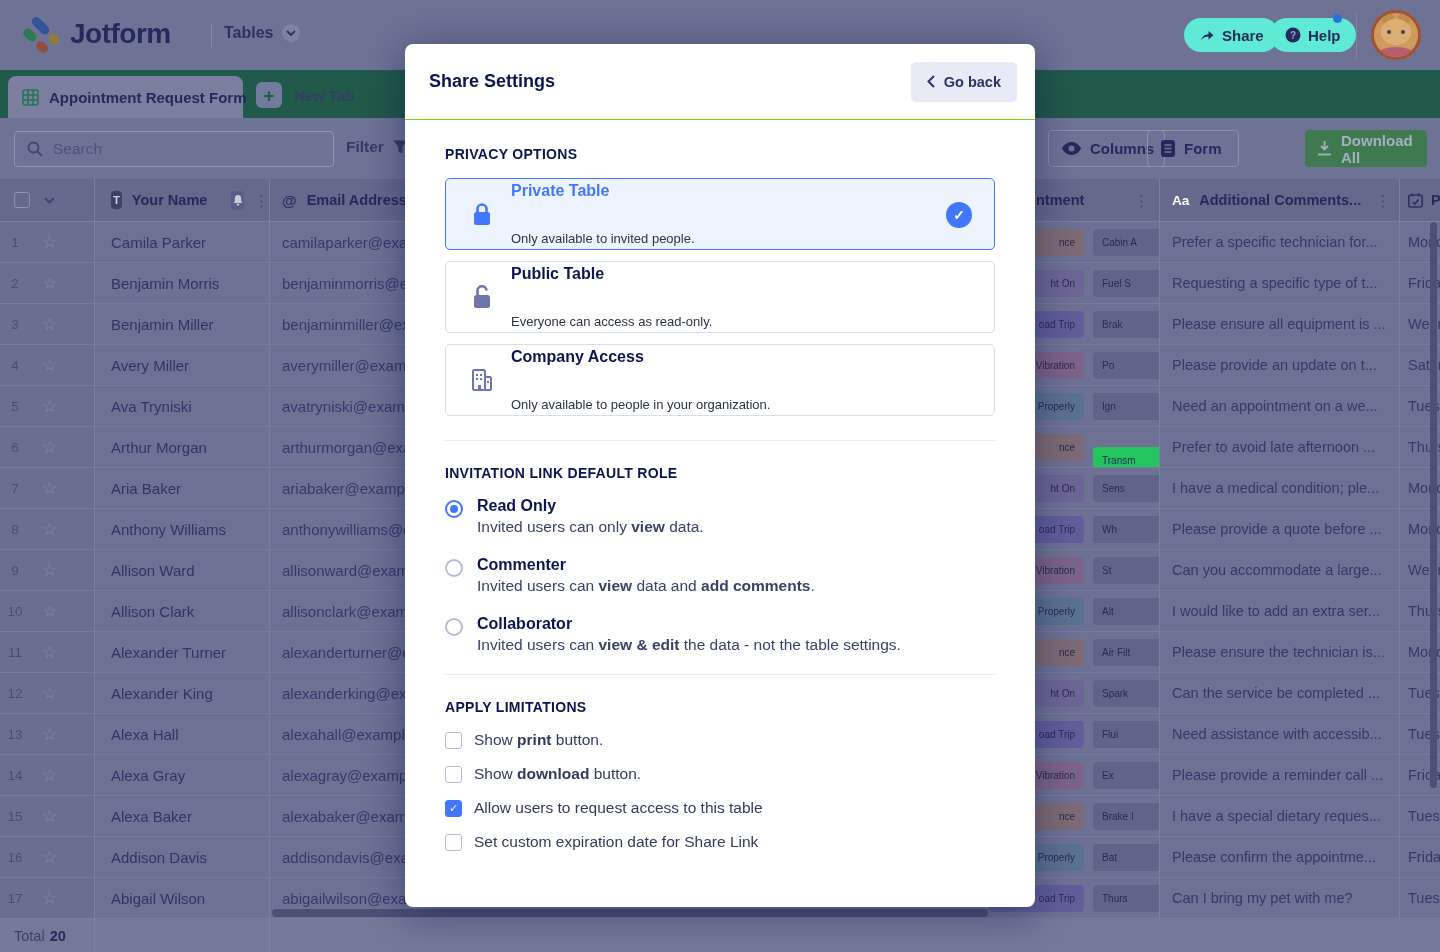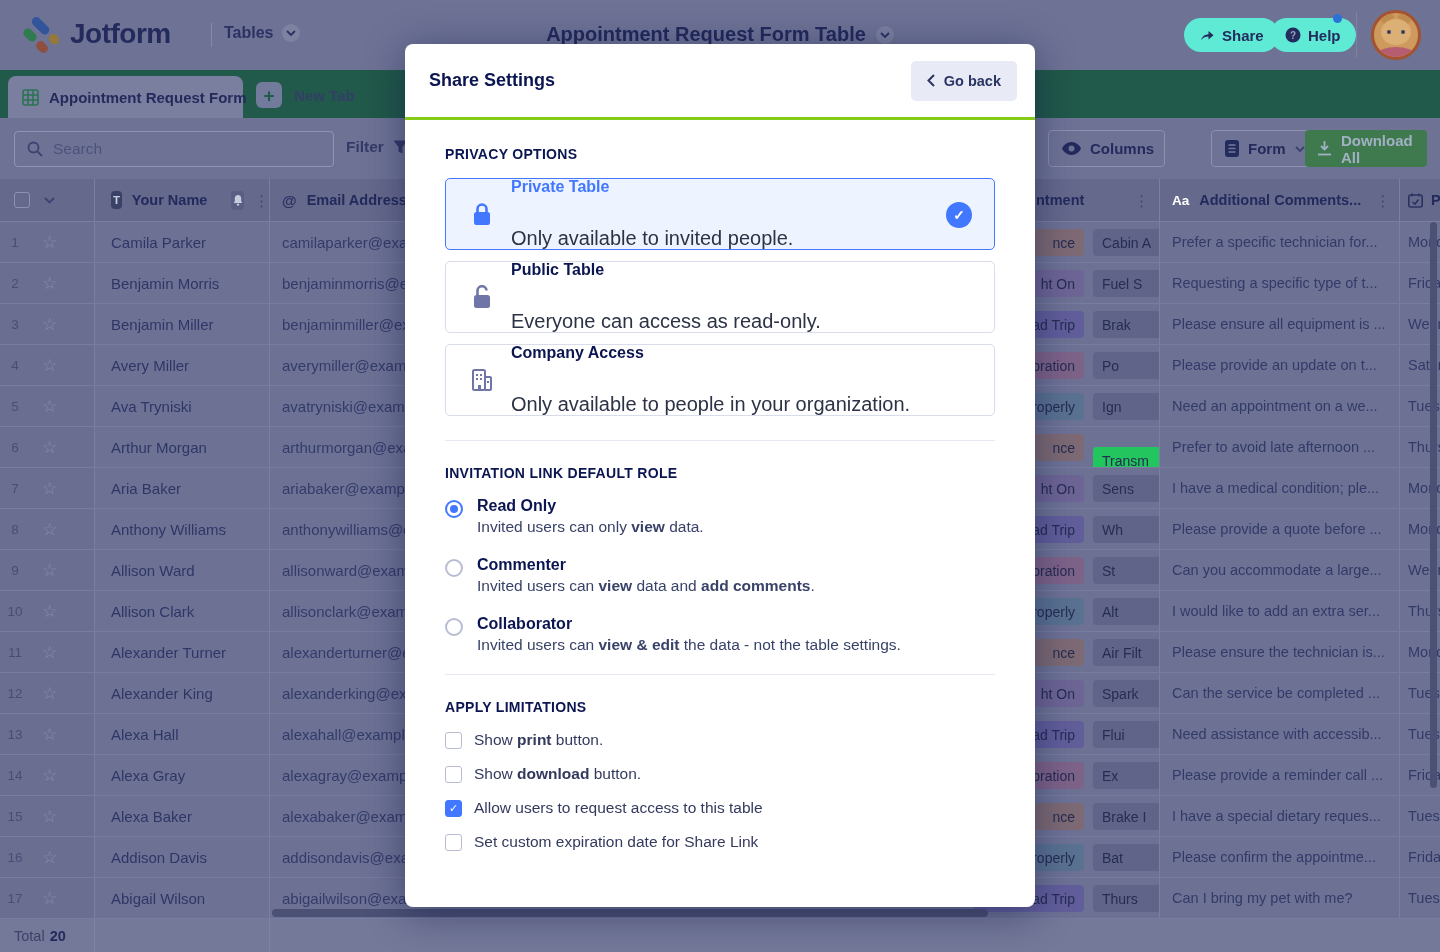--- a/index.html
+++ b/index.html
@@ -47,21 +47,21 @@
   .hamburger i { height:2.5px; background:#2b3263; border-radius:2px; }
 
   
   .toolbar { position:absolute; left:0; top:118px; width:1440px; height:61px; background:#6e7396; }
   .search { position:absolute; left:14px; top:13px; width:320px; height:36px; border:1px solid #9195b2; border-radius:4px; display:flex; align-items:center; padding:0 12px; gap:10px; background:transparent; }
   .search input { border:none; outline:none; background:transparent; font-size:15.5px; color:#3a4170; width:100%; font-family:"Liberation Sans",sans-serif; }
   .search input::placeholder { color:#4c527c; opacity:1; }
   .filter { position:absolute; left:346px; top:20px; display:flex; align-items:center; gap:9px; font-size:15.5px; font-weight:600; color:#333a68; }
   .tb-btn { position:absolute; top:12px; height:37px; border:1px solid #8b90ae; border-radius:4px; display:flex; align-items:center; gap:9px; padding:0 13px; font-size:15px; font-weight:bold; color:#232a5c; }
   .btn-columns { left:1048px; width:117px; }
-  .btn-form { left:1211px; width:112px; }
+  .btn-form { left:1147px; width:92px; }
   .btn-download { position:absolute; left:1305px; top:12px; width:122px; height:37px; background:#3f7a4e; border-radius:4px; display:flex; align-items:center; gap:9px; padding:16px 12px; font-size:15px; font-weight:600; color:#a2b0c3; }
 
   
   .grid { position:absolute; left:0; top:179px; width:1440px; }
   .trow, .thead { display:flex; width:1440px; }
   .thead { height:43px; background:#65698c; border-bottom:1px solid #7a7fa2; }
   .trow { height:41px; background:#6d7295; border-bottom:1px solid #777ca0; }
   .c { position:relative; height:100%; display:flex; align-items:center; overflow:hidden; }
   .c0 { width:95px;  border-right:1px solid #7b80a1; background:#6a6f92; }
   .c1 { width:175px; border-right:1px solid #7b80a1; padding-left:16px; }
@@ -73,49 +73,49 @@
   .hcheck { width:16px; height:16px; border:1.5px solid #8d92b0; border-radius:3px; }
   .hicon-t { width:18px; height:18px; border-radius:4px; background:#3a4166; color:#c9cdde; font-size:11.5px; font-weight:bold; display:inline-flex; align-items:center; justify-content:center; }
   .hlabel { font-size:14.5px; font-weight:bold; color:#232a5c; white-space:nowrap; }
   .bell-badge { width:21px; height:19px; border-radius:4px; background:#595e84; display:inline-flex; align-items:center; justify-content:center; margin-left:14px; }
   .at-icon { font-size:15px; font-weight:bold; color:#2b3263; }
   .aa-icon { font-size:13.5px; font-weight:bold; color:#ffffff; }
   .rnum { width:30px; text-align:center; font-size:13.5px; color:#474e75; }
   .rstar { margin-left:12px; font-size:17px; color:#888daa; line-height:1; }
   .nm { font-size:15px; color:#2e3666; white-space:nowrap; }
   .em { font-size:15px; color:#333b6b; white-space:nowrap; }
-  .chip { position:absolute; top:7px; height:27px; border-radius:4px; display:flex; align-items:center; font-size:14px; color:#262c52; white-space:nowrap; }
+  .chip { position:absolute; top:7px; height:27px; border-radius:4px; display:flex; align-items:center; font-size:10px; color:#262c52; white-space:nowrap; }
   .chip1 { right:75px; padding:0 9px 0 50px; justify-content:flex-end; }
   .chip2 { left:393px; width:130px; padding:0 9px; }
   .cm { font-size:14.5px; color:#323a68; white-space:nowrap; }
   .dt { font-size:14.5px; color:#323a68; white-space:nowrap; }
   .hfrag { position:absolute; left:336px; font-size:14.5px; font-weight:bold; color:#232a5c; }
   .hmenu-r { position:absolute; right:10px; }
   .tfoot { position:absolute; left:0; top:919px; width:1440px; height:33px; background:#74799a; display:flex; }
   .tfoot .f0 { width:95px; border-right:1px solid #7f84a4; display:flex; align-items:center; padding-left:14px; font-size:14.5px; color:#3b4267; gap:5px; }
   .tfoot .f1 { width:175px; border-right:1px solid #7f84a4; }
   .tfoot b { color:#232a5c; }
 
   .hscroll { position:absolute; left:272px; top:909px; width:716px; height:8px; border-radius:4px; background:#4b5175; z-index:5; }
   .vscroll { position:absolute; left:1430px; top:222px; width:7px; height:566px; border-radius:4px; background:#4b5175; z-index:5; }
 
   
   .modal { position:absolute; left:405px; top:44px; width:630px; height:863px; background:#ffffff; border-radius:8px; z-index:10; box-shadow:0 6px 40px rgba(8,16,60,.45); overflow:hidden; }
-  .m-head { height:76px; display:flex; align-items:center; justify-content:space-between; padding:0 18px 0 24px; border-bottom:3px solid #84cc16; }
+  .m-head { height:76px; display:flex; align-items:center; justify-content:space-between; padding:0 18px 0 24px; border-bottom:1px solid #84cc16; }
   .m-title { font-size:18px; font-weight:bold; color:#0a1551; }
   .goback { display:flex; align-items:center; gap:9px; background:#e8eaf5; border:none; border-radius:5px; height:40px; padding:0 16px; font-size:14.5px; font-weight:bold; color:#2b3563; font-family:"Liberation Sans",sans-serif; cursor:pointer; }
   .m-body { padding:26px 40px 20px 40px; }
   .sec-label { font-size:14px; font-weight:bold; color:#0a1551; letter-spacing:.3px; margin-bottom:16px; }
   .p-card { position:relative; border:1px solid #d9dcea; border-radius:5px; height:72px; display:flex; align-items:center; padding:0 24px; gap:17px; background:#fff; margin-bottom:11px; cursor:pointer; }
   .p-card.selected { background:#eef4ff; border-color:#4277ff; }
   .p-icon { width:24px; display:flex; justify-content:center; color:#6f76a7; }
   .p-card.selected .p-icon { color:#4277ff; }
   .p-title { font-size:16px; font-weight:bold; color:#0a1551; margin-bottom:4px; }
   .p-card.selected .p-title { color:#4277ff; }
-  .p-desc { font-size:20px; color:#2c3345;margin-top:31px; }
+  .p-desc { font-size:13px; color:#2c3345;margin-top:31px; }
   .p-check { position:absolute; right:22px; top:23px; width:26px; height:26px; border-radius:50%; background:#4277ff; color:#fff; display:flex; align-items:center; justify-content:center; font-size:14px; font-weight:bold; }
   .m-div { height:1px; background:#e7e9f4; margin:24px 0; }
   .role-row { display:flex; gap:14px; margin-bottom:20px; }
   .radio { width:18px; height:18px; border-radius:50%; border:2px solid #b8bcd3; flex:0 0 auto; margin-top:3px; position:relative; background:#fff; }
   .radio.sel { border-color:#4277ff; }
   .radio.sel::after { content:""; position:absolute; left:3px; top:3px; width:8px; height:8px; border-radius:50%; background:#4277ff; }
   .role-title { font-size:16px; font-weight:bold; color:#0a1551; margin-bottom:3px; }
   .role-desc { font-size:15.5px; color:#394268; }
   .role-desc b, .cb-label b { font-weight:bold; }
   .cb-row { display:flex; align-items:center; gap:12px; margin-bottom:16px; }
@@ -133,28 +133,20 @@
     <div class="logo">
         <i class="b1"></i>
         <i class="b2"></i>
         <i class="b3"></i>
         <i class="b4"></i>
       </div>
     <div class="wordmark">Jotform</div>
     <div class="top-divider"></div>
     <div class="tables-nav">
       <span>Tables</span>
-      <span class="chev-circle">
-          <svg width="10" height="6" viewBox="0 0 10 6">
-            <polyline points="1,1 5,5 9,1" fill="none" stroke="#2b3263" stroke-width="1.8"></polyline>
-          </svg>
-        </span>
-    </div>
-    <div class="page-title-wrap">
-      <span class="page-title">Appointment Request Form Table</span>
       <span class="chev-circle">
           <svg width="10" height="6" viewBox="0 0 10 6">
             <polyline points="1,1 5,5 9,1" fill="none" stroke="#2b3263" stroke-width="1.8"></polyline>
           </svg>
         </span>
     </div>
     <div class="pill pill-share">
       <span>
           <svg width="16" height="14" viewBox="0 0 16 14">
             <path d="M2 12c1.5-4 4-5.5 7.5-5.7V3l5 4.3-5 4.3V8.5C6.5 8.5 4 9.5 2 12z" fill="#242b5d"></path>

